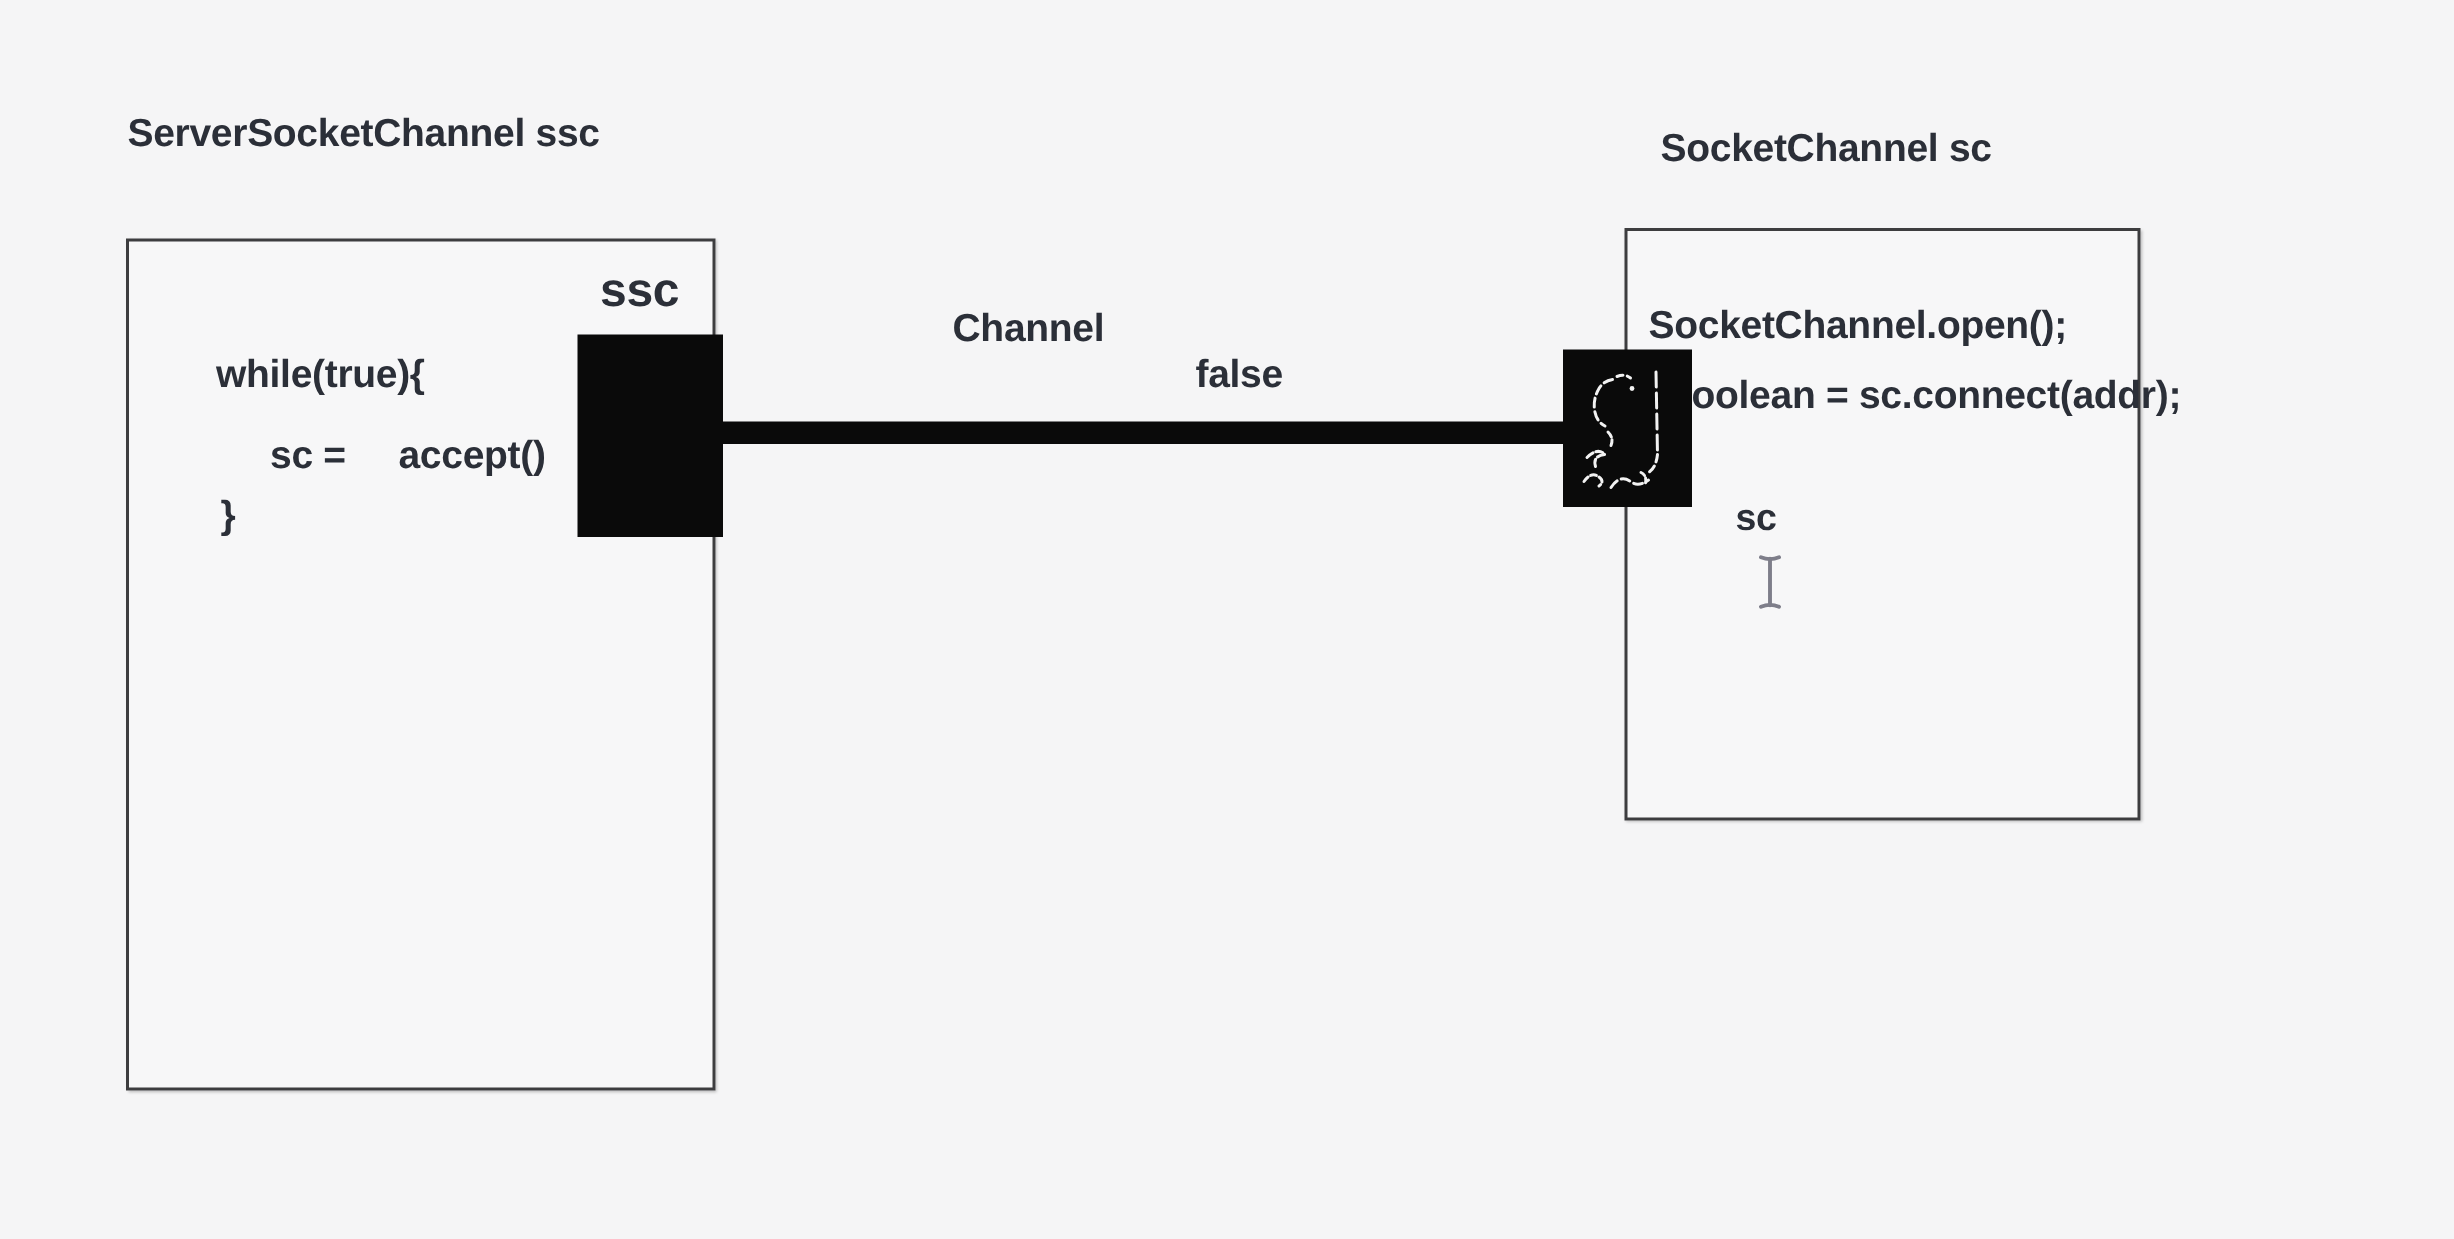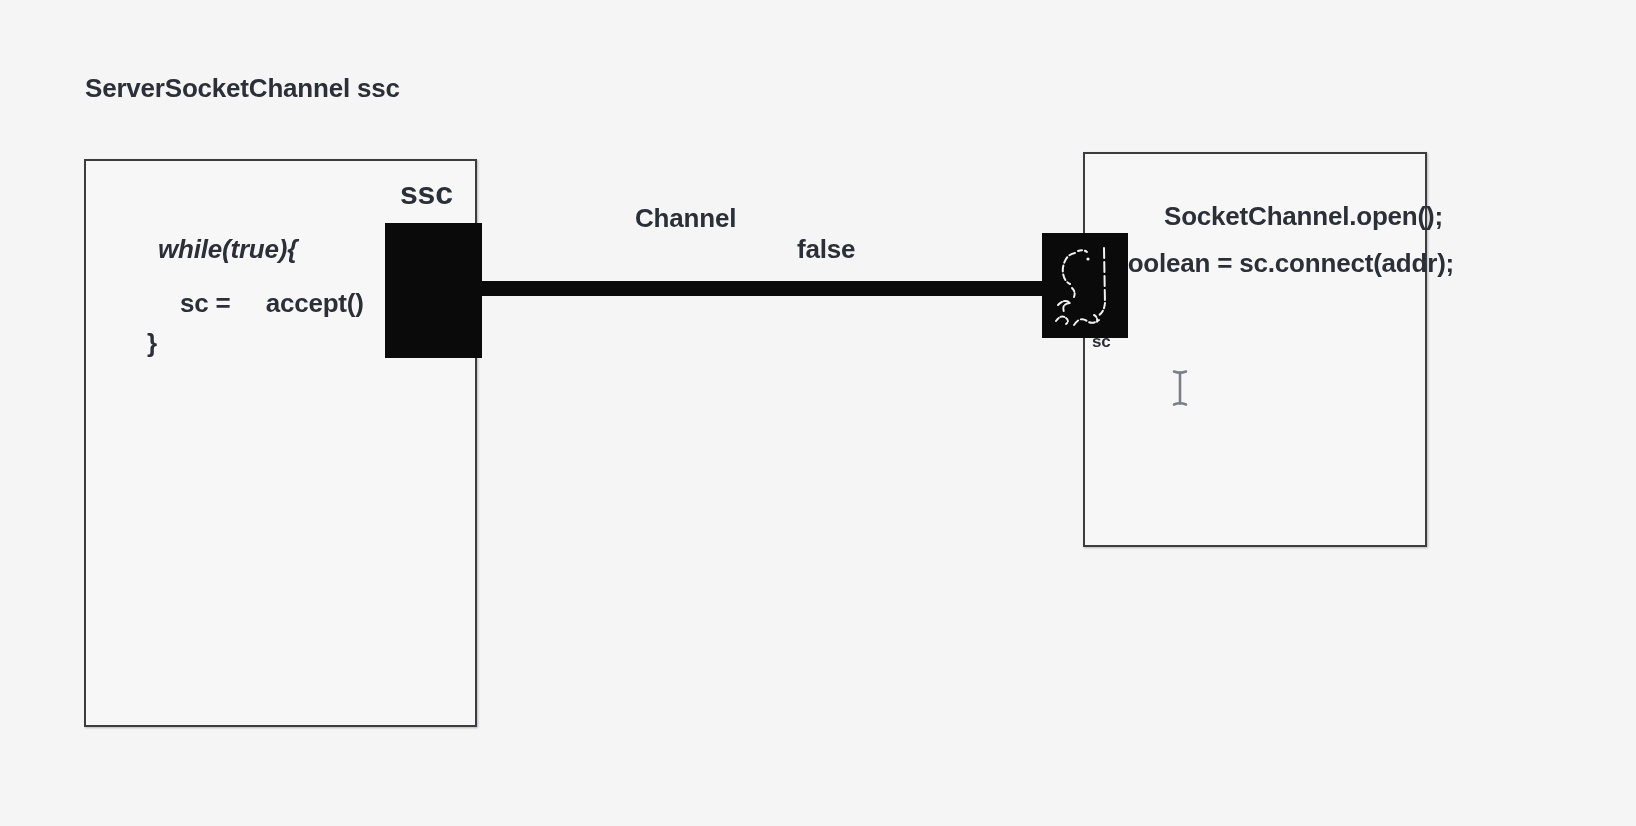--- a/index.html
+++ b/index.html
@@ -27,30 +27,30 @@
     box-sizing:border-box;
     box-shadow:1px 1px 2px rgba(0,0,0,0.25);
   }
   .left-box{left:84px;top:159px;width:393px;height:568px;}
   .right-box{left:1083px;top:152px;width:344px;height:395px;}
 
   .title-left{left:85px;top:75px;}
   .title-right{left:1107px;top:85px;}
 
   .ssc-label{left:400px;top:177px;font-size:32px;}
-  .code-l1{left:158px;top:236px;font-style:italic;}
+  .code-l1{left:144px;top:236px;}
   .code-l2{left:180px;top:290px;}
   .code-l3{left:147px;top:330px;}
 
   .channel-label{left:635px;top:205px;}
   .false-label{left:797px;top:216px;margin-top:20px;}
 
-  .r-code-1{left:1164px;top:203px;z-index:3;}
+  .r-code-1{left:1099px;top:203px;z-index:3;}
   .r-code-2{left:1112px;top:250px;z-index:3;}
-  .r-sc{left:1092px;top:333px;font-size:17px;z-index:3;}
+  .r-sc{left:1157px;top:333px;font-size:25px;z-index:3;}
 
   .channel-line{
     position:absolute;
     left:458px;top:281px;width:602px;height:15px;
     background:#0a0a0a;
     z-index:2;
   }
   .black-rect{
     position:absolute;
     background:#0a0a0a;
@@ -66,20 +66,21 @@
     z-index:5;
   }
 </style>
 </head>
 <body>
 
 <div class="stage">
 
   <div class="label title-left">ServerSocketChannel ssc</div>
 
+  <div class="label title-right">SocketChannel sc</div>
 
   <div class="box left-box"></div>
 
   <div class="label ssc-label">ssc</div>
 
   <div class="label code-l1">while(true){</div>
 
   <div class="label code-l2">sc =     accept()</div>
 
   <div class="label code-l3">}</div>

